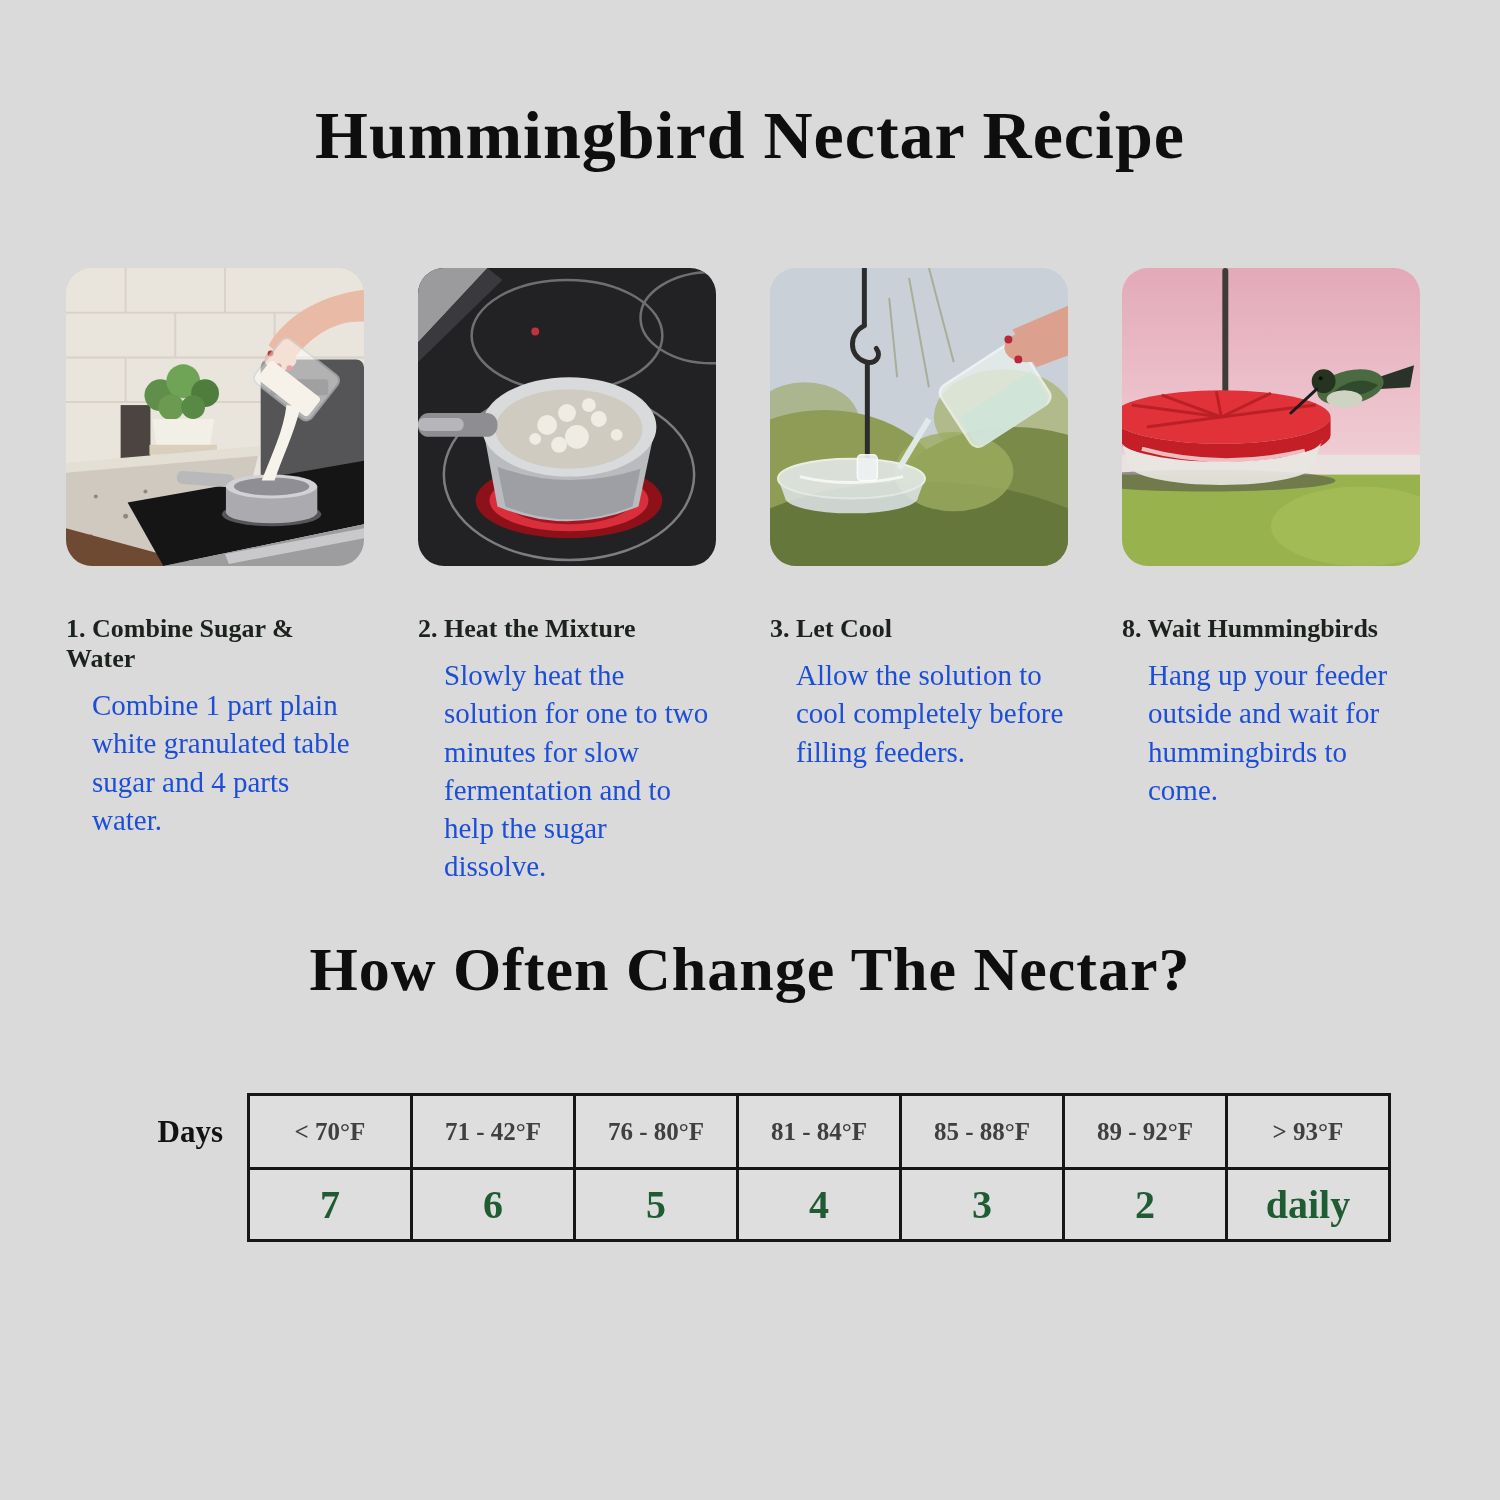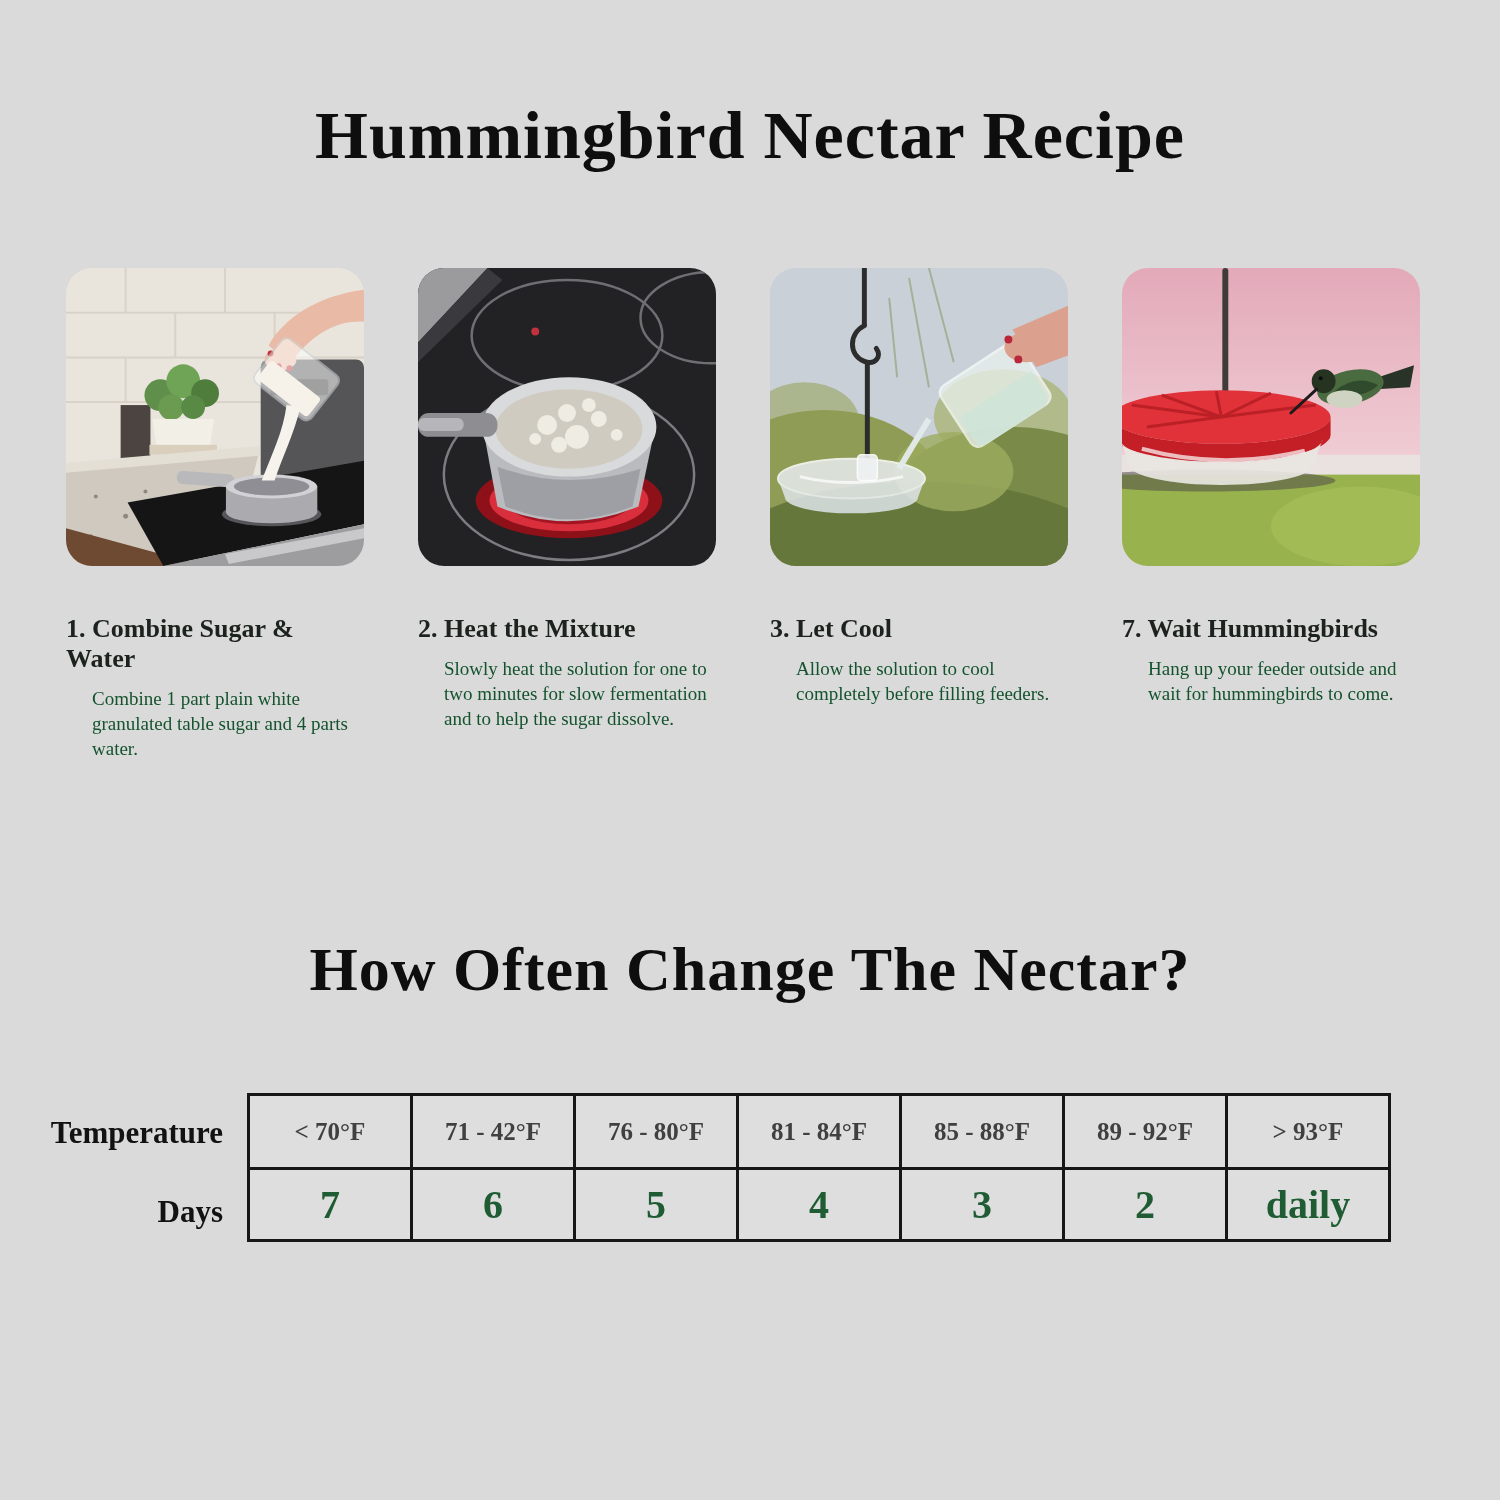--- a/index.html
+++ b/index.html
@@ -18,22 +18,22 @@
     display:grid; grid-template-columns:repeat(4,298px); column-gap:54px;
   }
   .step-photo{
     width:298px; height:298px; border-radius:26px; overflow:hidden; display:block;
   }
   .step-photo svg{ display:block; width:100%; height:100%; }
   .step-title{
     margin-top:48px; font-size:26px; font-weight:bold; color:#1c221d;
   }
   .step-body{
-    margin-top:12px; padding-left:26px; font-size:19px; line-height:1.32;
-    color:#14532d;
+    margin-top:12px; padding-left:26px; font-size:29px; line-height:1.32;
+    color:#1d4ed8;
   }
   .section2-title{
     position:absolute; top:934px; left:0; width:100%;
     text-align:center; font-size:62px; font-weight:bold; color:#0e0e0e;
     letter-spacing:1px;
   }
   .table-block{
     position:absolute; top:1093px; left:30px; display:flex; align-items:flex-start;
   }
   .row-labels{ width:217px; }
@@ -223,31 +223,30 @@
             <path d="M252 112 L294 98 L290 120 L256 122 Z" fill="#2a3328"></path>
             <ellipse cx="230" cy="120" rx="34" ry="17" fill="#4a6b40" transform="rotate(-12 230 120)"></ellipse>
             <path d="M214 124 q22 -18 44 -6 q-18 16 -44 6 z" fill="#2f4a2c"></path>
             <ellipse cx="224" cy="132" rx="18" ry="9" fill="#cfd4c2"></ellipse>
             <circle cx="203" cy="114" r="12" fill="#263321"></circle>
             <path d="M196 122 L170 146" stroke="#1b1b1b" stroke-width="3" stroke-linecap="round"></path>
             <circle cx="200" cy="111" r="2" fill="#0c0c0c"></circle>
           </g>
         </svg>
       </span>
-      <div class="step-title">7. Wait Hummingbirds</div>
+      <div class="step-title">8. Wait Hummingbirds</div>
       <div class="step-body">Hang up your feeder outside and wait for hummingbirds to come.</div>
     </div>
 
   </div>
 
   <h2 class="section2-title">How Often Change The Nectar?</h2>
 
   <div class="table-block">
     <div class="row-labels">
-      <div class="row-label">Temperature</div>
       <div class="row-label days">Days</div>
     </div>
     <table class="nectar-table">
       <tbody>
           <tr class="temp-row">
         <td>&lt; 70°F</td>
         <td>71 - 42°F</td>
         <td>76 - 80°F</td>
         <td>81 - 84°F</td>
         <td>85 - 88°F</td>

